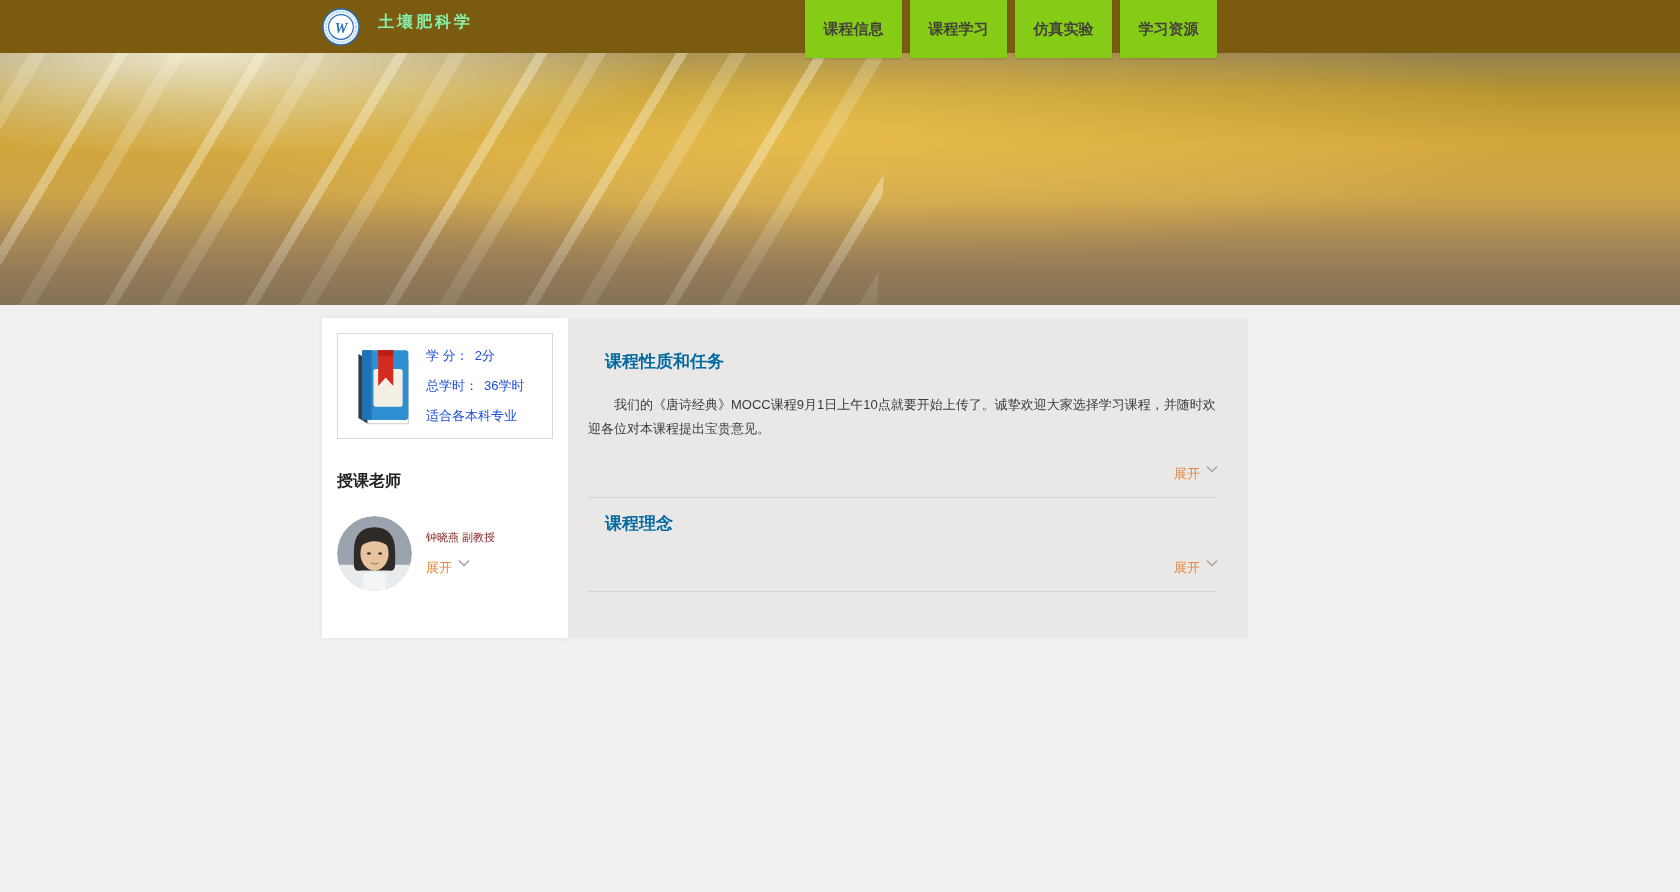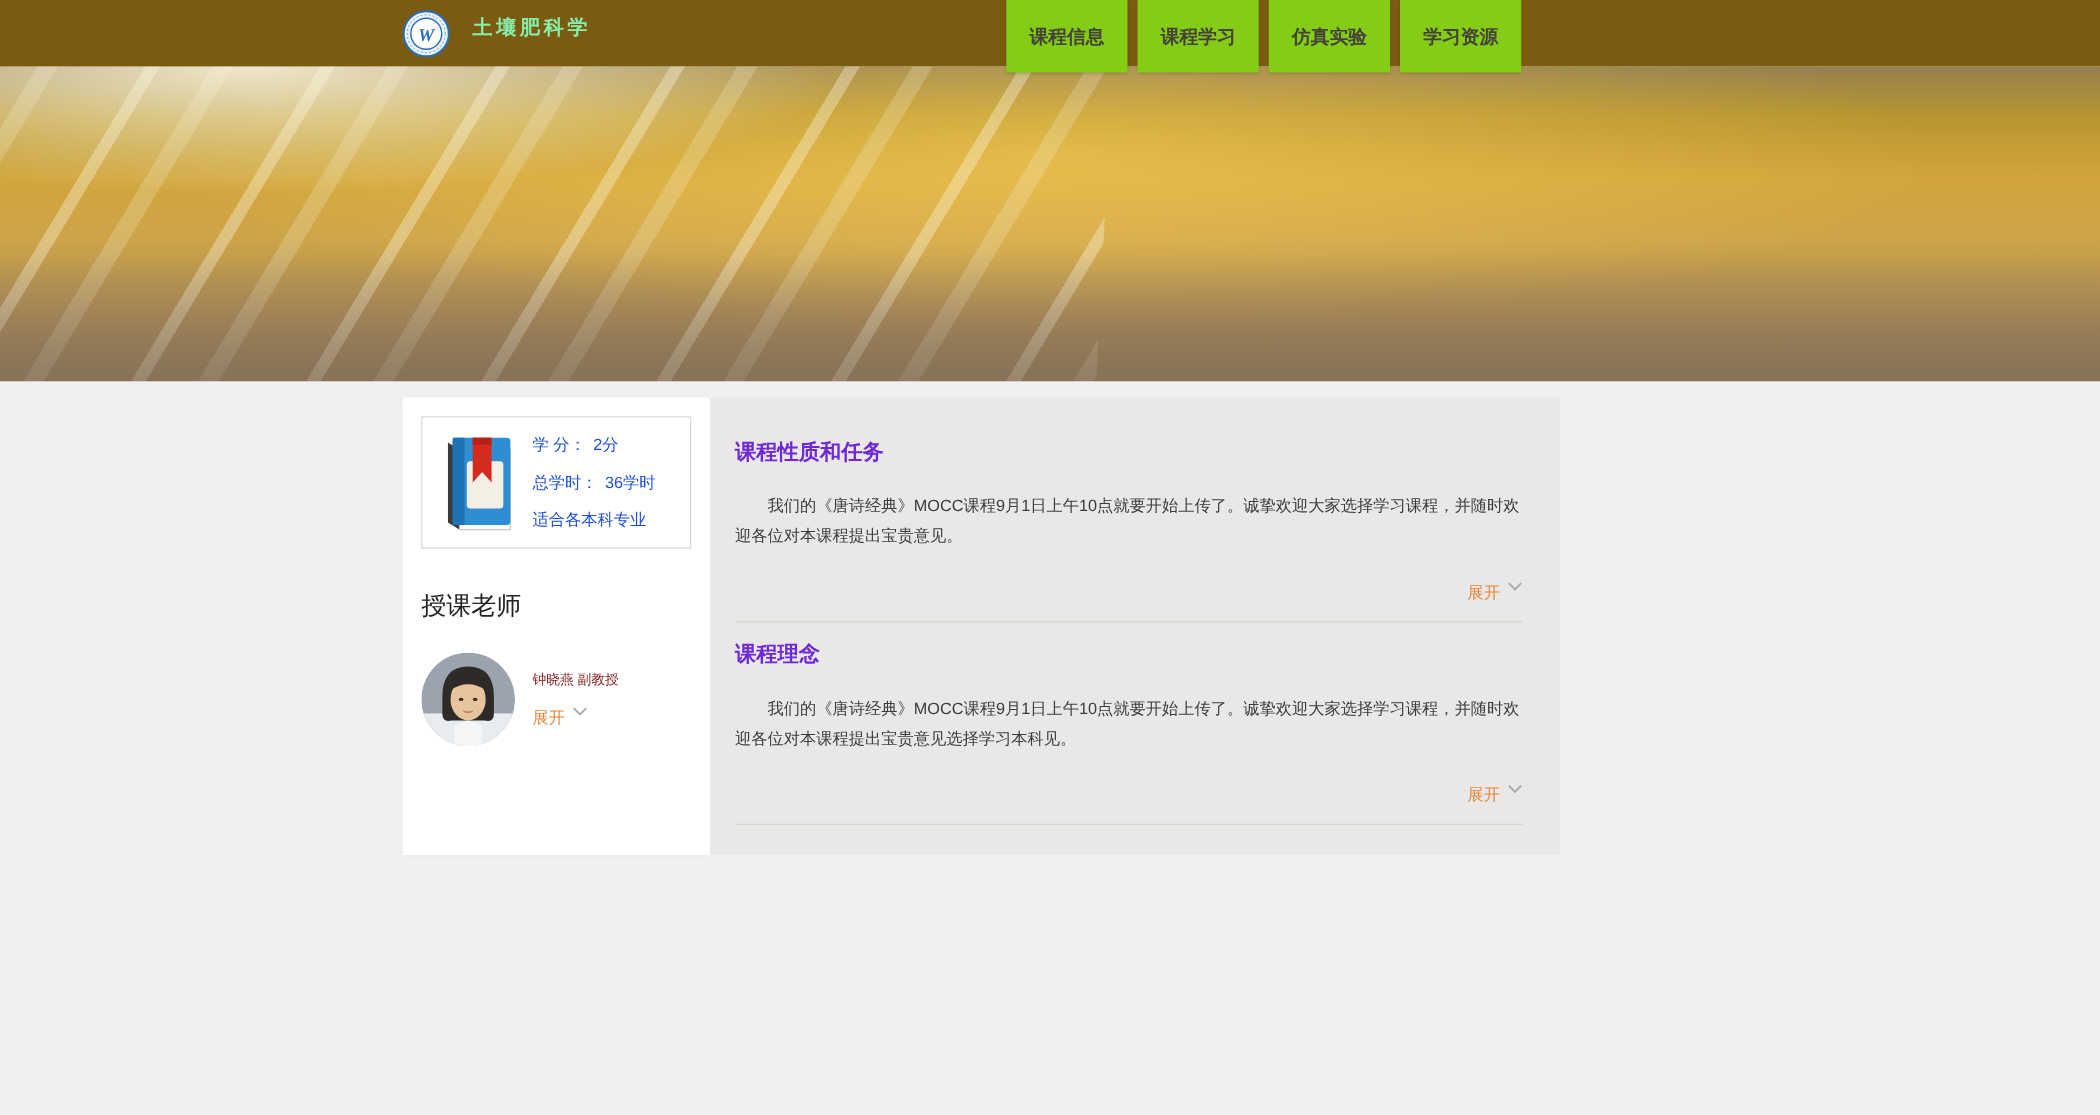--- a/index.html
+++ b/index.html
@@ -69,38 +69,38 @@
     border:1px solid #dcd9d4;box-sizing:border-box;
     padding:12px 10px;display:flex;align-items:center;
     background:#fff;
   }
   .book-icon{flex:0 0 auto;display:block;}
   .info-lines{margin-left:12px;font-size:13px;color:#1d4ed8;}
   .info-lines p{margin:0 0 12px 0;white-space:nowrap;}
   .info-lines p:last-child{margin-bottom:0;}
   .info-lines .val{margin-left:6px;}
 
-  .teacher-title{margin:32px 0 0 0;font-size:20px;font-weight:normal;color:#222;}
+  .teacher-title{margin:32px 0 0 0;font-size:16px;font-weight:bold;color:#222;}
   .teacher-row{display:flex;align-items:center;margin-top:24px;}
   .avatar{width:75px;height:75px;border-radius:50%;display:block;flex:0 0 auto;overflow:hidden;}
   .teacher-meta{margin-left:14px;}
   .teacher-name{margin:0;font-size:11px;color:#7f1d1d;}
   .expand-link{
     display:inline-flex;gap:6px;margin-top:14px;
     font-size:13px;color:#e6853b;text-decoration:none;cursor:pointer;
   }
   .chevron{display:inline-block;}
 
   
   .content-panel{
     flex:1;background:#e9e8e6;box-sizing:border-box;
     padding:18px 30px 24px 20px;min-height:320px;
   }
   .course-section h3{
-    margin:14px 0 0 0;font-size:17px;font-weight:bold;color:#6d28d9;
+    margin:14px 0 0 17px;font-size:17px;font-weight:bold;color:#0369a1;
   }
   .course-section .body-text{
     margin:20px 0 0 0;font-size:13px;line-height:24px;color:#3c3c3c;
     text-indent:2em;
   }
   .expand-row{text-align:right;margin-top:10px;}
   .divider{border:none;border-top:1px solid #d6d4d1;margin:14px 0 4px 0;}
   .course-section:last-child .divider{margin-bottom:0;}
 </style>
 </head>
@@ -200,21 +200,20 @@
             <svg class="chevron" width="12" height="8" viewBox="0 0 12 8">
               <polyline points="1,1.5 6,6.5 11,1.5" fill="none" stroke="#a9a9a9" stroke-width="1.6"></polyline>
             </svg>
           </a>
         </div>
         <hr class="divider">
       </article>
 
       <article class="course-section">
         <h3>课程理念</h3>
-        <p class="body-text">我们的《唐诗经典》MOCC课程9月1日上午10点就要开始上传了。诚挚欢迎大家选择学习课程，并随时欢迎各位对本课程提出宝贵意见选择学习本科见。</p>
         <div class="expand-row">
           <a class="expand-link">
             <span>展开</span>
             <svg class="chevron" width="12" height="8" viewBox="0 0 12 8">
               <polyline points="1,1.5 6,6.5 11,1.5" fill="none" stroke="#a9a9a9" stroke-width="1.6"></polyline>
             </svg>
           </a>
         </div>
         <hr class="divider">
       </article>

